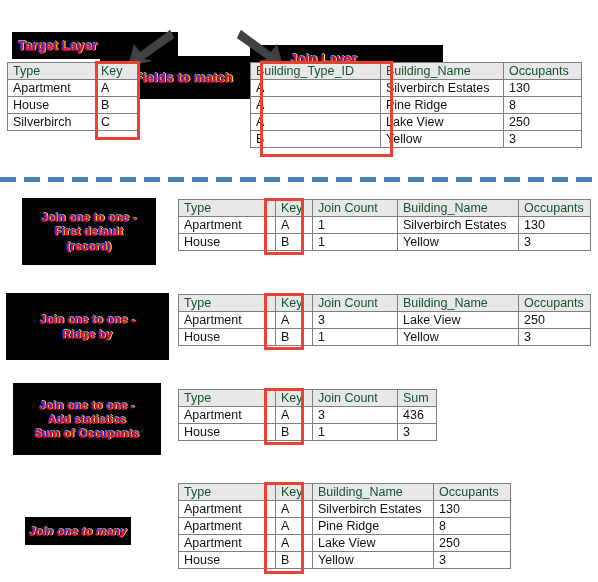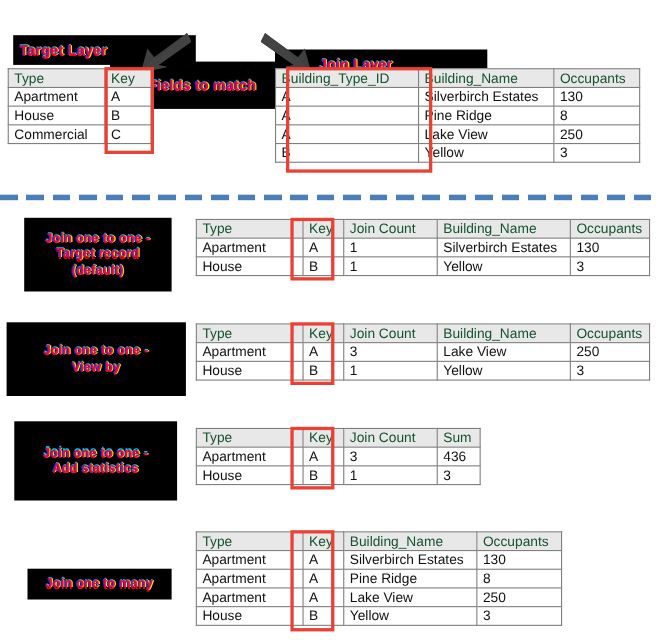--- a/index.html
+++ b/index.html
@@ -127,21 +127,21 @@
   <tbody>
     <tr>
       <td>Apartment</td>
       <td>A</td>
     </tr>
     <tr>
       <td>House</td>
       <td>B</td>
     </tr>
     <tr>
-      <td>Commercial</td>
+      <td>Silverbirch</td>
       <td>C</td>
     </tr>
   </tbody>
 </table>
 <div class="hl" style="left:95px; top:61px; width:45px; height:79px;"></div>
 
 <table class="grid abs" style="left:250px; top:62px; width:331px;">
   <colgroup>
       <col style="width:130px">
       <col style="width:123px">
@@ -176,22 +176,22 @@
       <td>3</td>
     </tr>
   </tbody>
 </table>
 <div class="hl" style="left:260px; top:61px; width:133px; height:96px;"></div>
 
 <div class="divider" style="top:177px;"></div>
 
 <div class="abs label-box" style="left:22px; top:198px; width:134px; height:67px; font-size:11.5px;">
   <span class="ln">Join one to one -</span>
-  <span class="ln">Target record</span>
-  <span class="ln">(default)</span>
+  <span class="ln">First default</span>
+  <span class="ln">(record)</span>
 </div>
 
 <table class="grid abs" style="left:178px; top:199px; width:412px;">
   <colgroup>
       <col style="width:97px">
       <col style="width:37px">
       <col style="width:85px">
       <col style="width:121px">
       <col style="width:72px">
     </colgroup>
@@ -218,21 +218,21 @@
       <td>1</td>
       <td>Yellow</td>
       <td>3</td>
     </tr>
   </tbody>
 </table>
 <div class="hl" style="left:264px; top:198px; width:40px; height:57px;"></div>
 
 <div class="abs label-box" style="left:6px; top:293px; width:163px; height:67px; font-size:11.5px;">
   <span class="ln">Join one to one -</span>
-  <span class="ln">View by</span>
+  <span class="ln">Ridge by</span>
 </div>
 
 <table class="grid abs" style="left:178px; top:294px; width:412px;">
   <colgroup>
       <col style="width:97px">
       <col style="width:37px">
       <col style="width:85px">
       <col style="width:121px">
       <col style="width:72px">
     </colgroup>
@@ -260,20 +260,21 @@
       <td>Yellow</td>
       <td>3</td>
     </tr>
   </tbody>
 </table>
 <div class="hl" style="left:264px; top:293px; width:40px; height:57px;"></div>
 
 <div class="abs label-box" style="left:13px; top:383px; width:148px; height:72px; font-size:11.5px;">
   <span class="ln">Join one to one -</span>
   <span class="ln">Add statistics</span>
+  <span class="ln">Sum of Occupants</span>
 </div>
 
 <table class="grid abs" style="left:178px; top:389px; width:258px;">
   <colgroup>
       <col style="width:97px">
       <col style="width:37px">
       <col style="width:85px">
       <col style="width:39px">
     </colgroup>
   <thead>
@@ -294,21 +295,21 @@
     <tr>
       <td>House</td>
       <td>B</td>
       <td>1</td>
       <td>3</td>
     </tr>
   </tbody>
 </table>
 <div class="hl" style="left:264px; top:388px; width:40px; height:57px;"></div>
 
-<div class="abs label-box" style="left:25px; top:517px; width:131px; height:28px; font-size:11.5px;">
+<div class="abs label-box" style="left:25px; top:517px; width:106px; height:28px; font-size:11.5px;font-style:italic;">
   <span class="ln">Join one to many</span>
 </div>
 
 <table class="grid abs" style="left:178px; top:483px; width:332px;">
   <colgroup>
       <col style="width:97px">
       <col style="width:37px">
       <col style="width:121px">
       <col style="width:77px">
     </colgroup>

